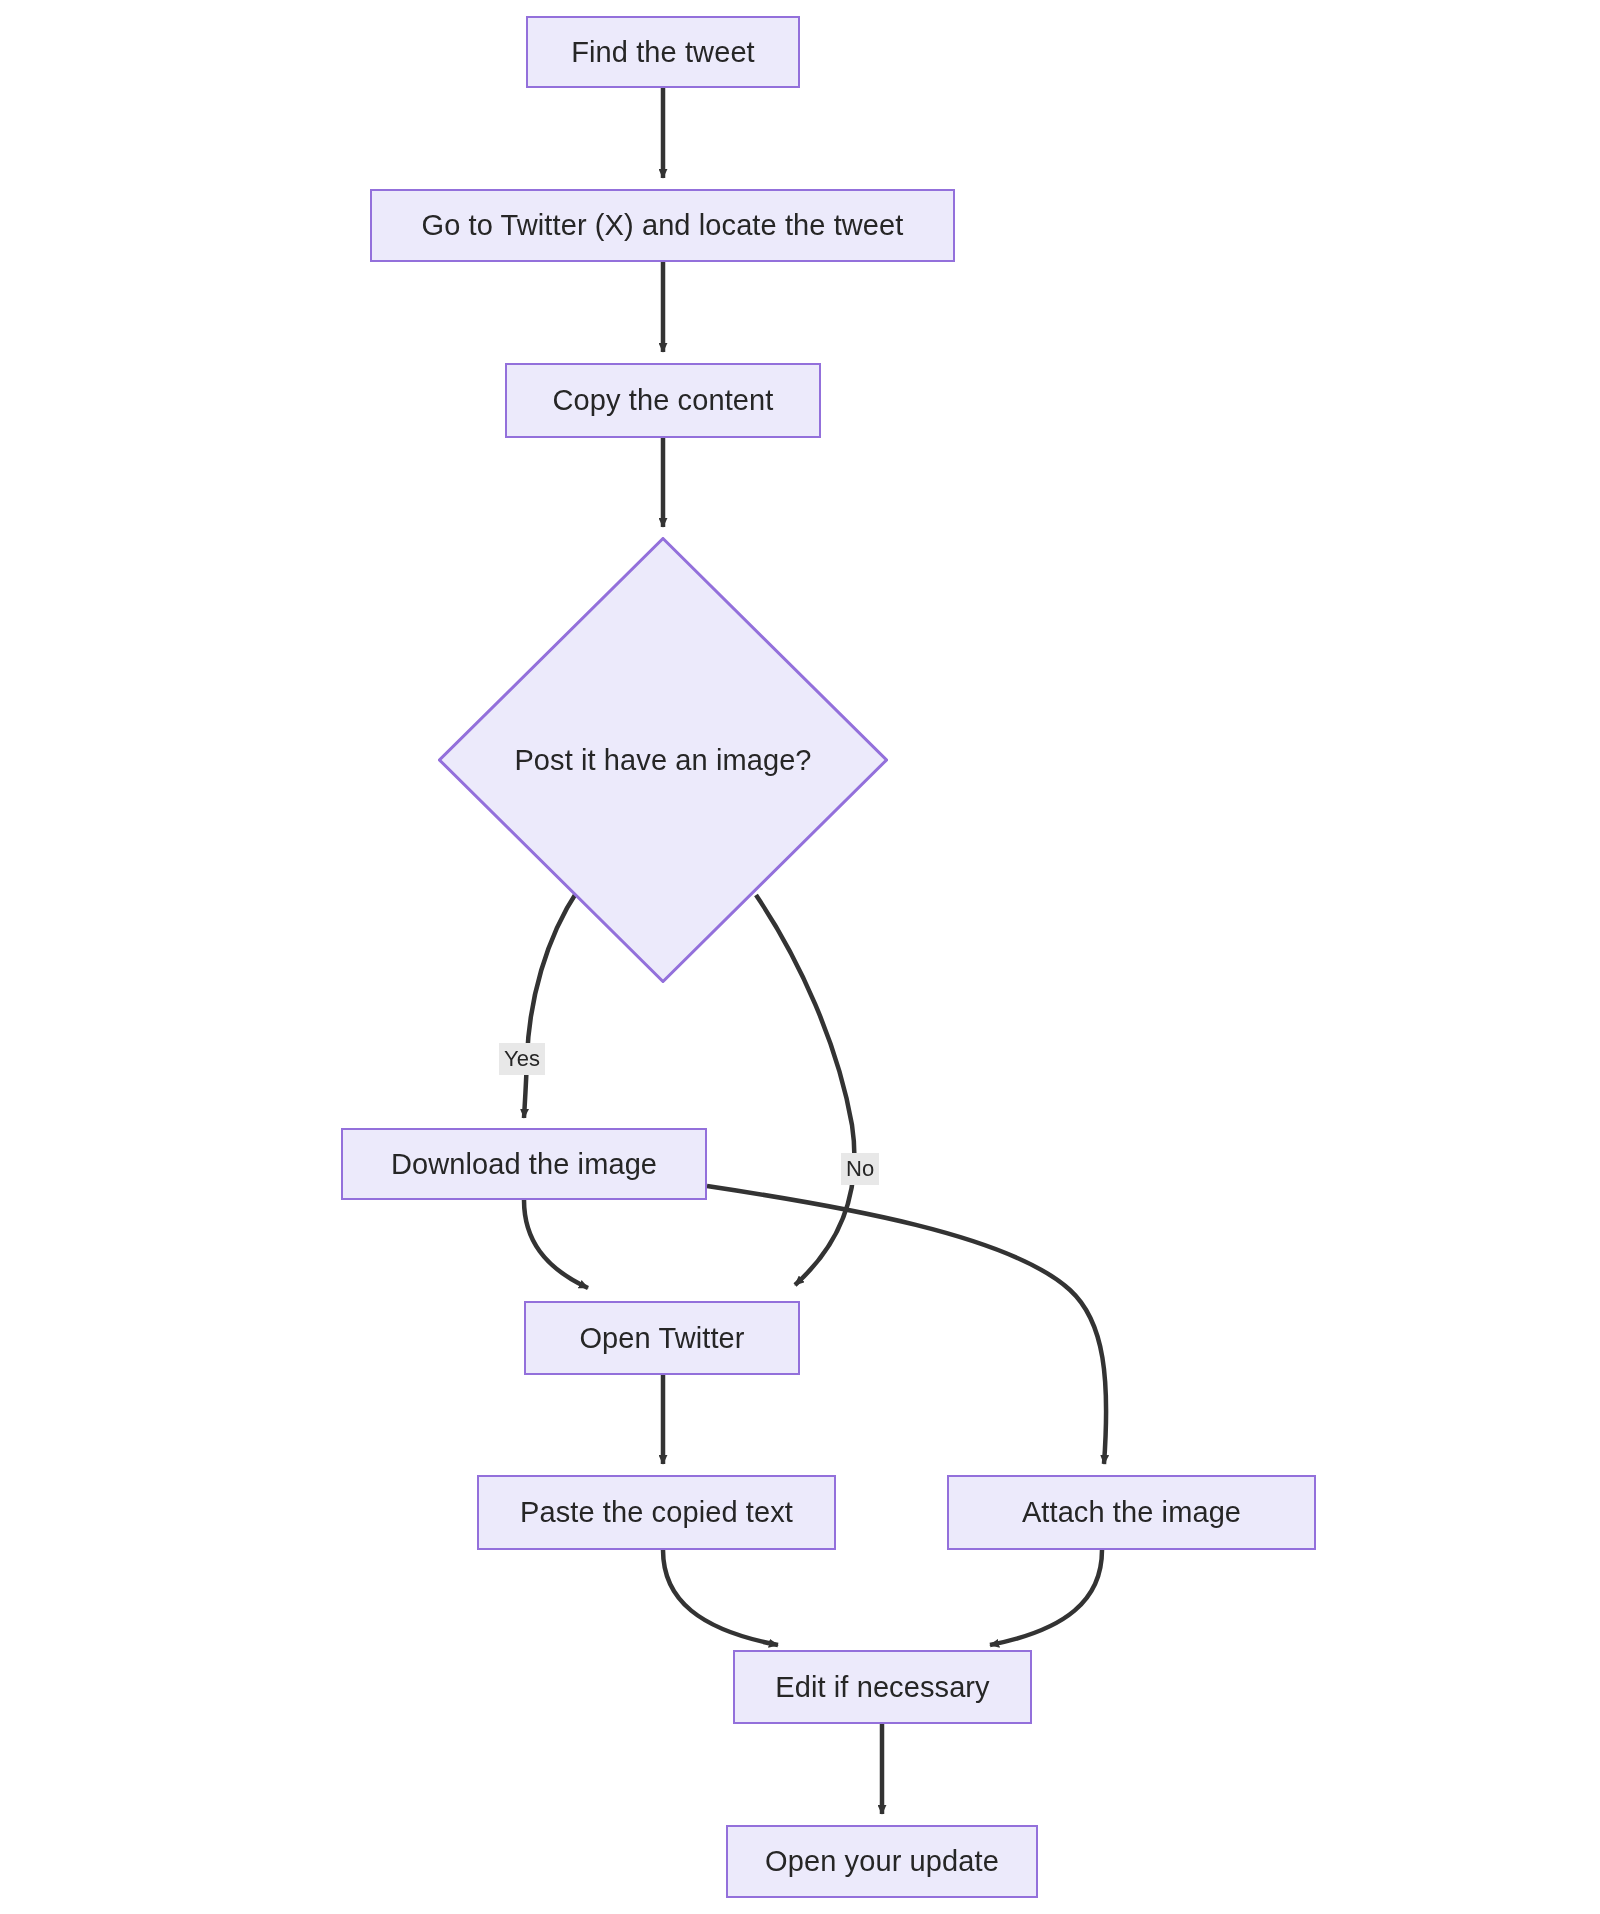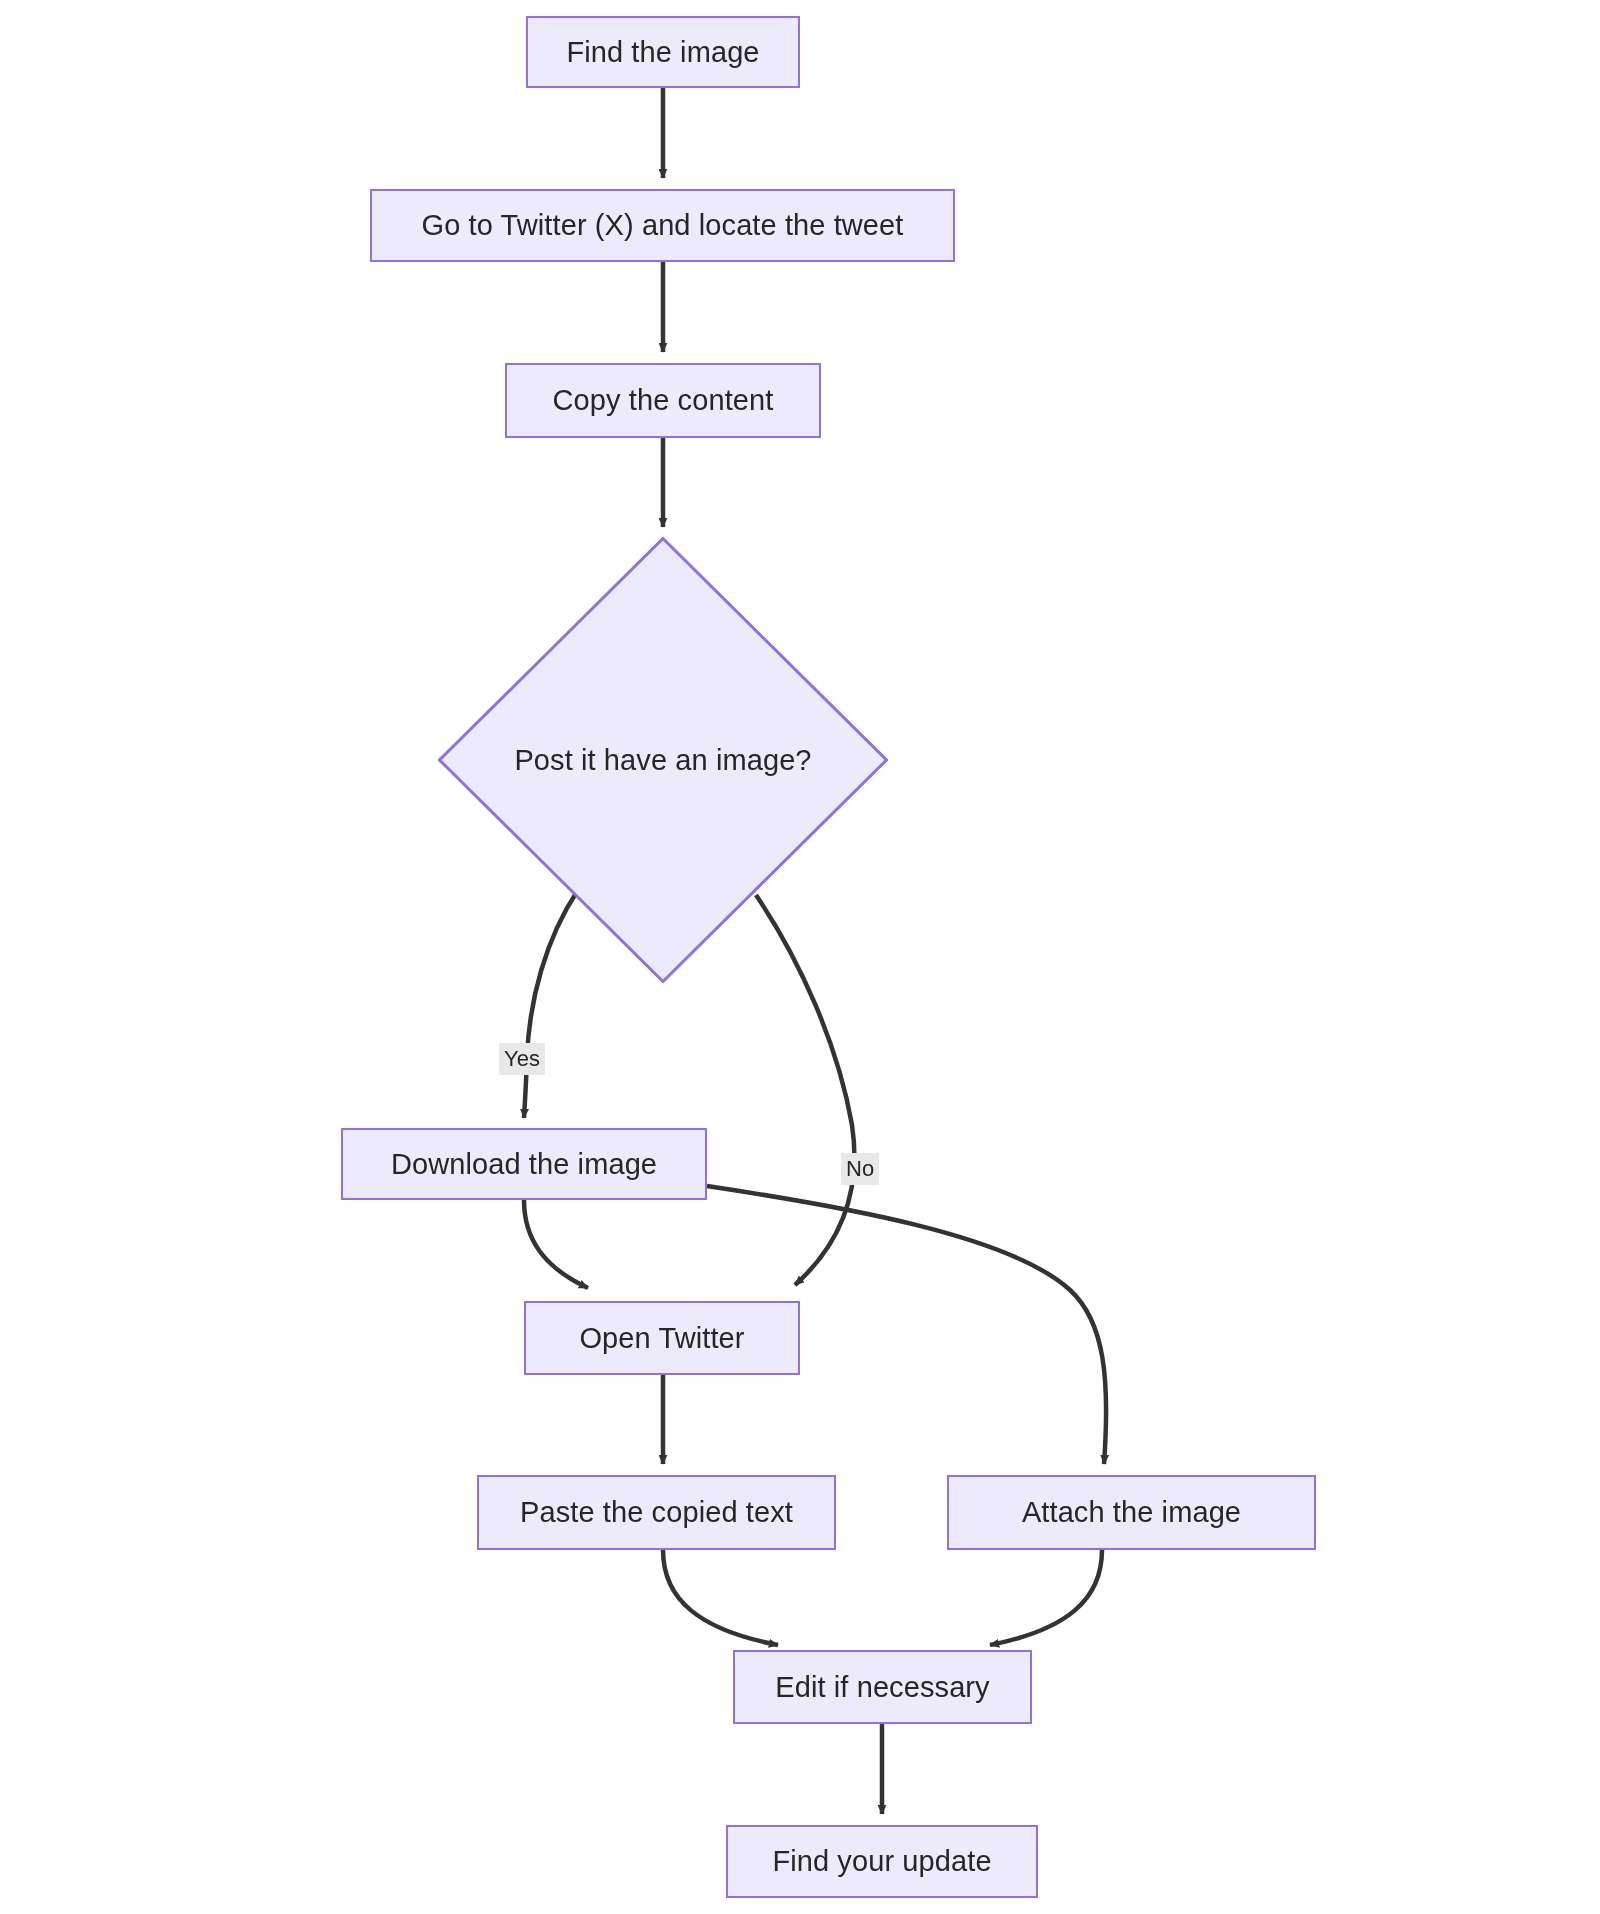--- a/index.html
+++ b/index.html
@@ -98,21 +98,21 @@
 
       <path d="M663,1550 C663,1600 700,1630 778,1645" marker-end="url(#arrow)"></path>
 
       <path d="M1102,1550 C1102,1600 1066,1630 990,1645" marker-end="url(#arrow)"></path>
 
       <path d="M882,1724 L882,1814" marker-end="url(#arrow)"></path>
     </g>
   </svg>
 
   <div class="node" style="left:526px; top:16px; width:274px; height:72px;">
-    <span>Find the image</span>
+    <span>Find the tweet</span>
   </div>
 
   <div class="node" style="left:370px; top:189px; width:585px; height:73px;">
     <span>Go to Twitter (X) and locate the tweet</span>
   </div>
 
   <div class="node" style="left:505px; top:363px; width:316px; height:75px;">
     <span>Copy the content</span>
   </div>
 
@@ -137,19 +137,19 @@
 
   <div class="node" style="left:947px; top:1475px; width:369px; height:75px;">
     <span>Attach the image</span>
   </div>
 
   <div class="node" style="left:733px; top:1650px; width:299px; height:74px;">
     <span>Edit if necessary</span>
   </div>
 
   <div class="node" style="left:726px; top:1825px; width:312px; height:73px;">
-    <span>Find your update</span>
+    <span>Open your update</span>
   </div>
 
   <div class="edge-label" style="left:499px; top:1043px;">Yes</div>
   <div class="edge-label" style="left:841px; top:1153px;">No</div>
 
 </div>
 
 </body></html>

